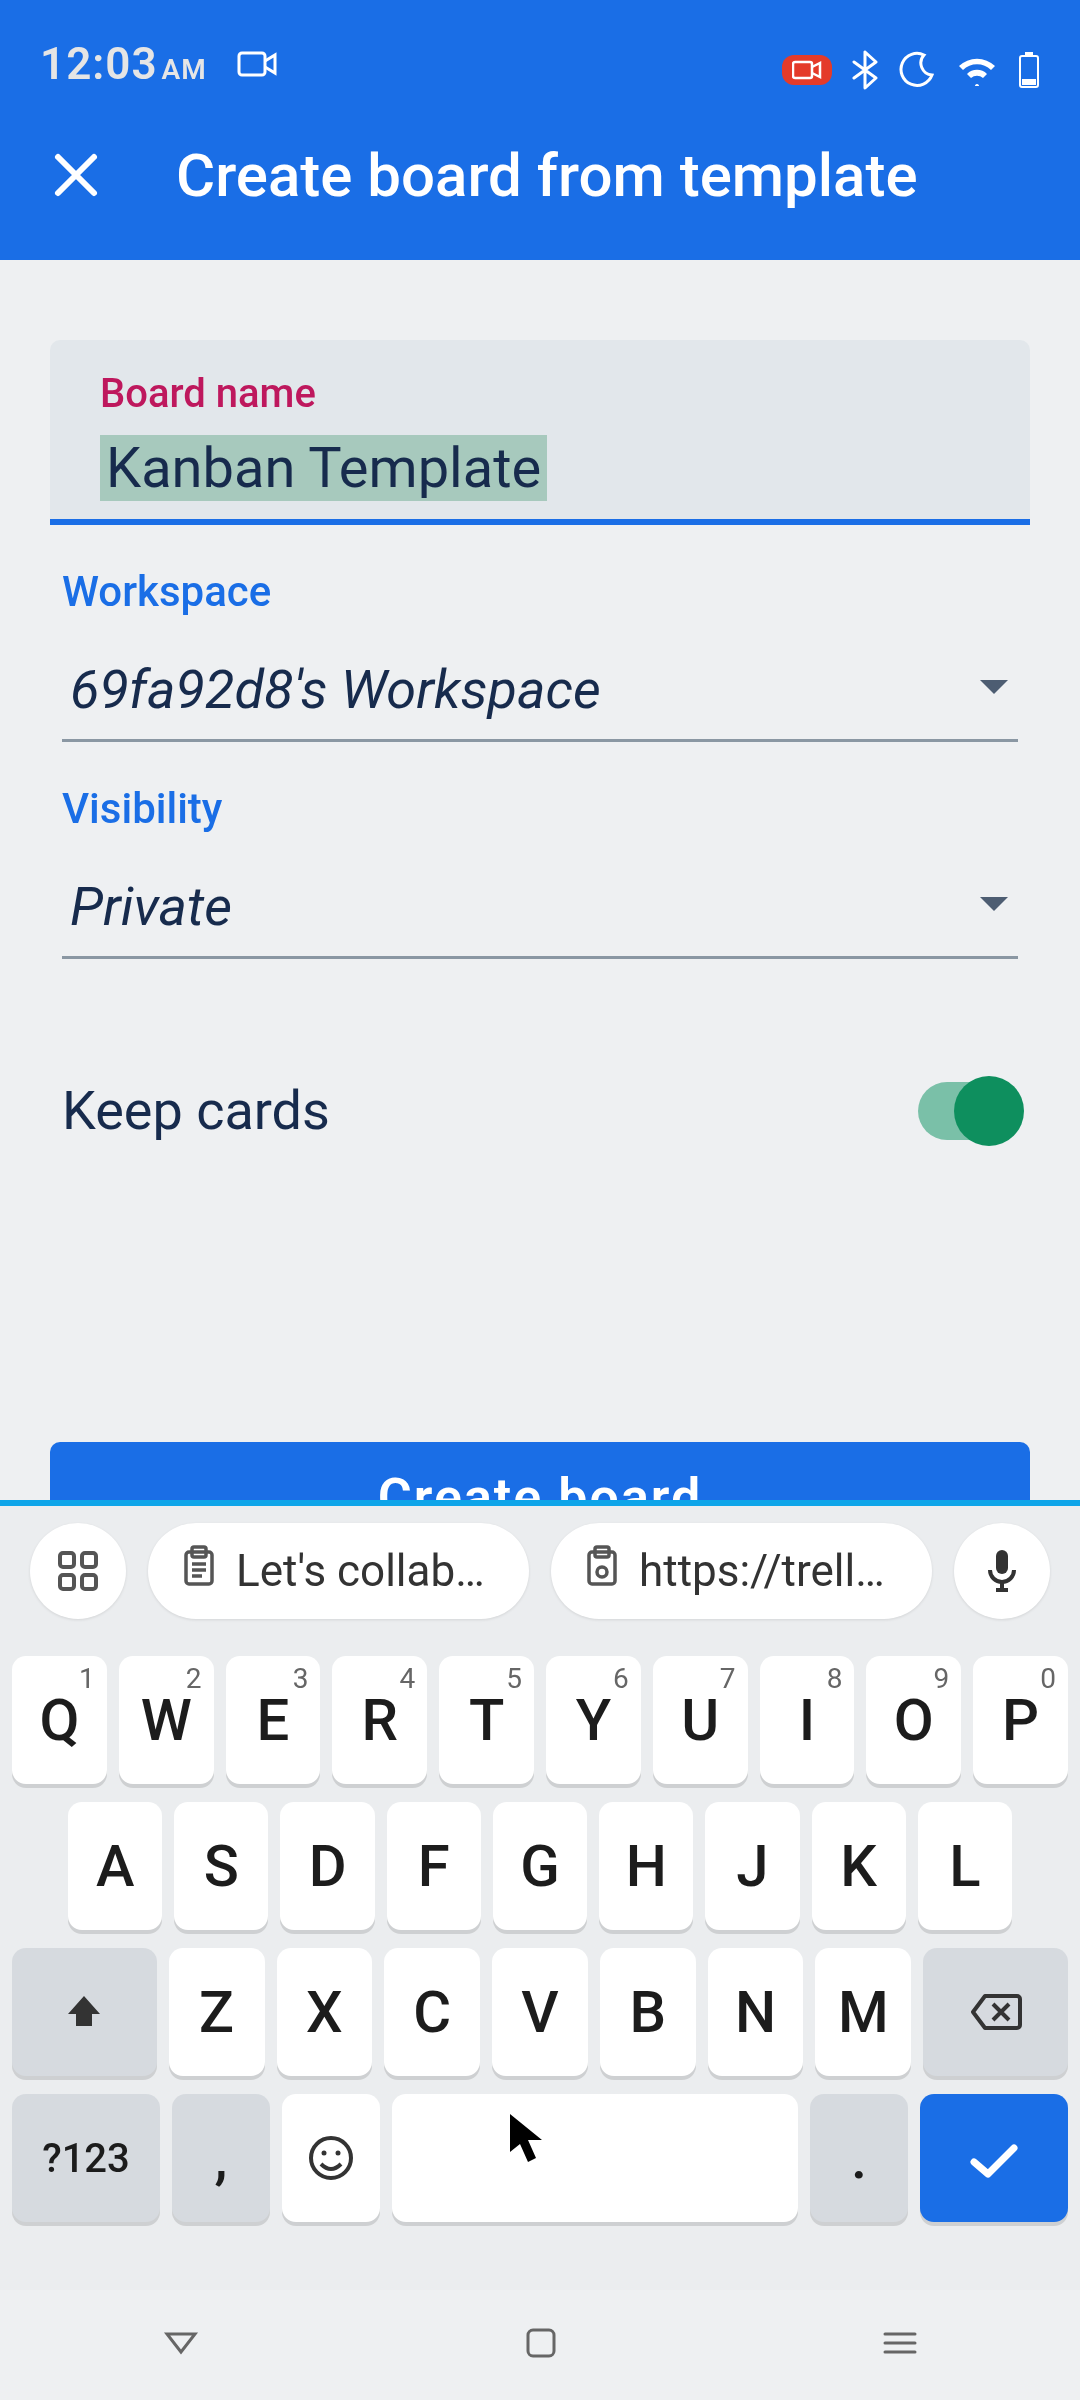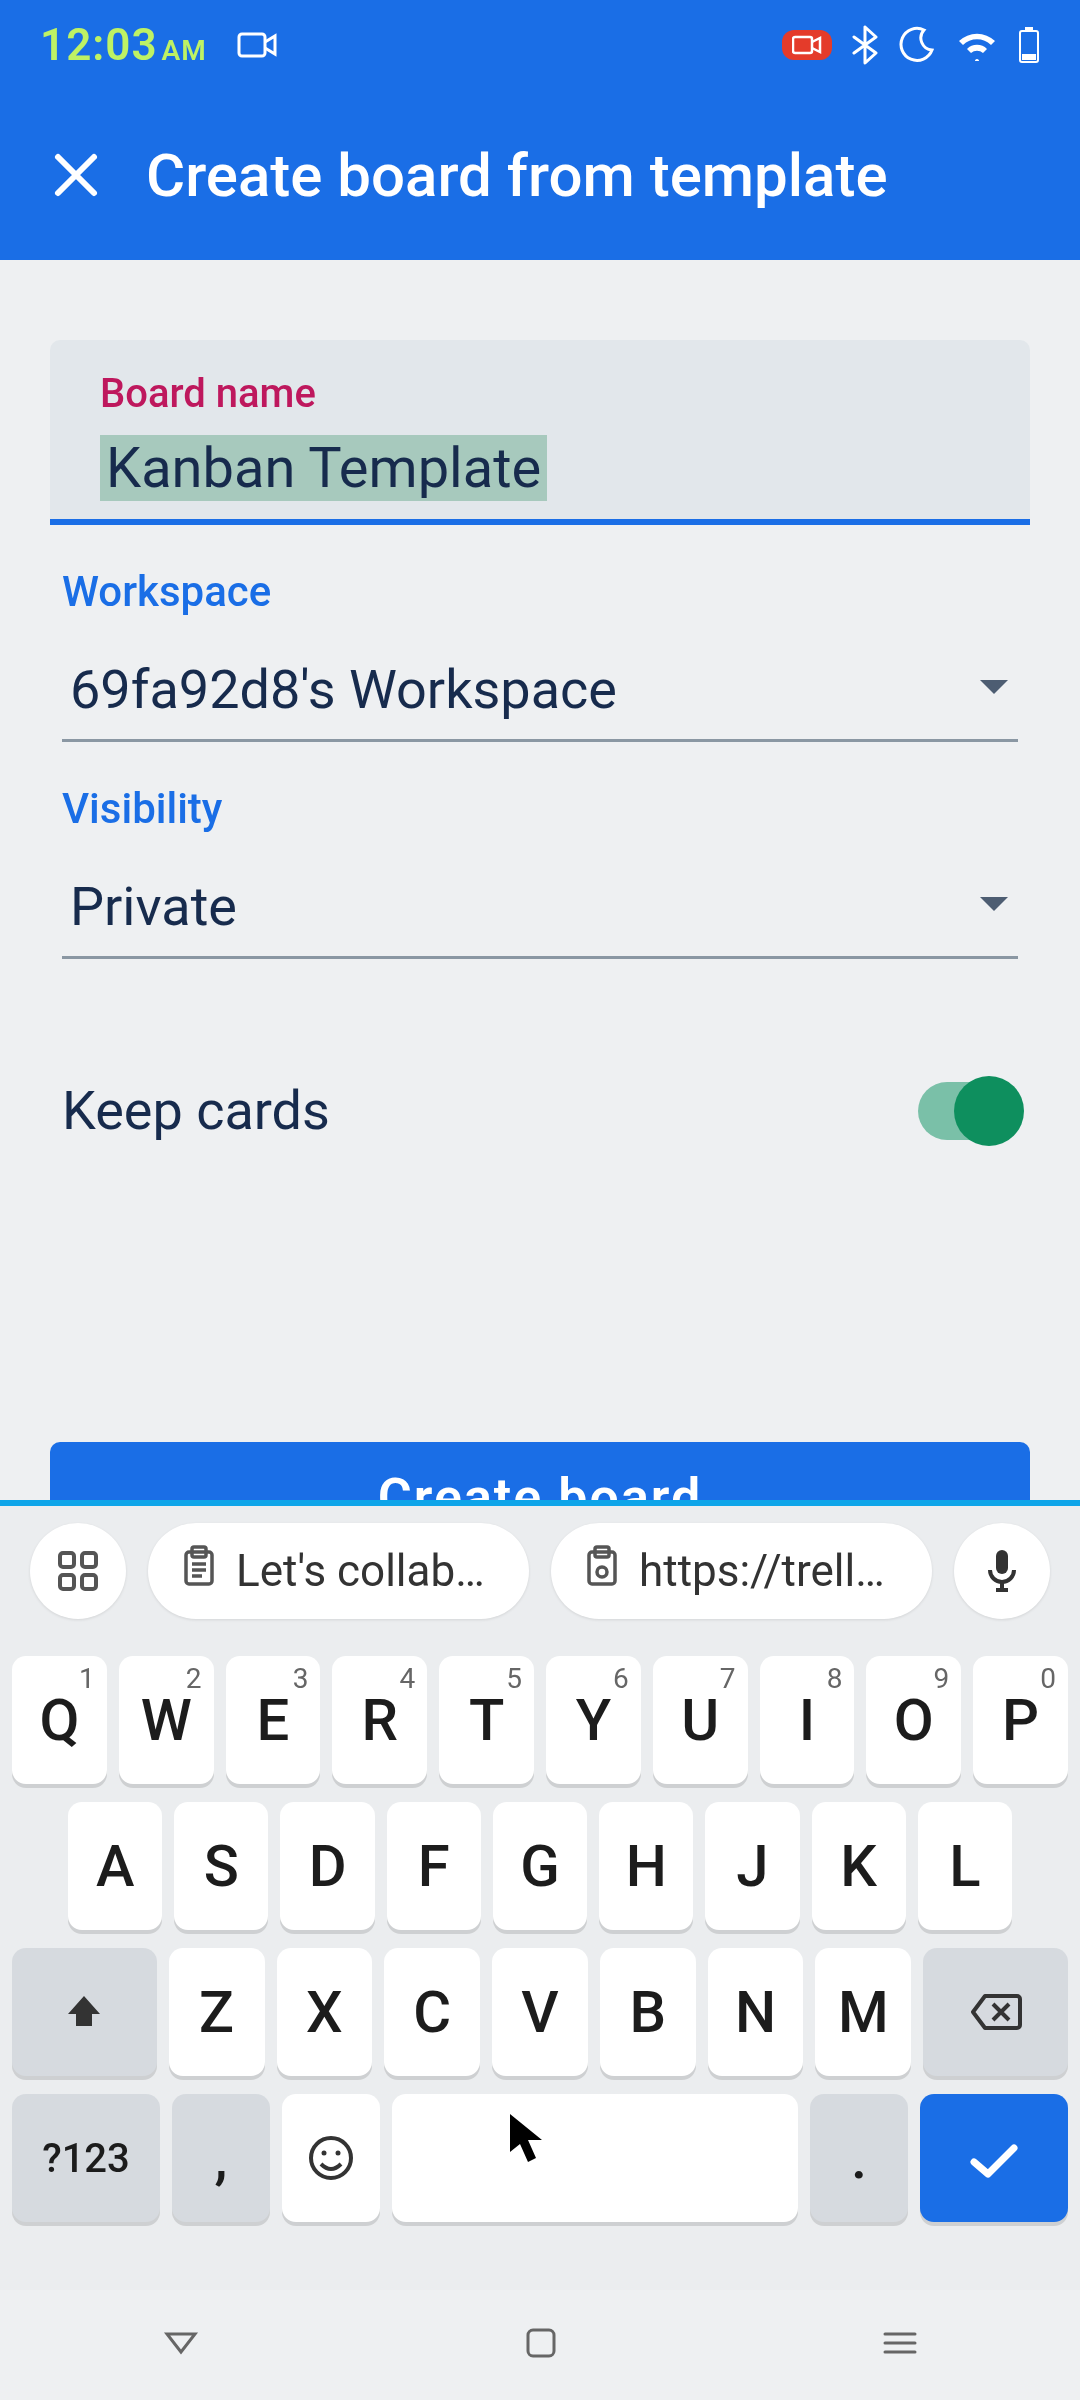--- a/index.html
+++ b/index.html
@@ -1,35 +1,35 @@
 <!DOCTYPE html>
 <html><head>
 <meta charset="utf-8">
 <style>
   * { margin: 0; padding: 0; box-sizing: border-box; font-family: -apple-system, Roboto, "Helvetica Neue", Arial, sans-serif; }
   html, body { width: 1080px; height: 2400px; background: #eef0f2; overflow: hidden; }
-  .status-bar { height: 90px; background: #1a6ee6; display: flex; align-items: center; justify-content: space-between; padding: 0 40px; color: #bef264; }
+  .status-bar { height: 90px; background: #1a6ee6; display: flex; align-items: flex-end; justify-content: space-between; padding: 0 40px; color: #e5e5e5; }
   .status-left { display: flex; align-items: baseline; gap: 30px; }
   .status-time { font-size: 44px; font-weight: 600; letter-spacing: 1px; }
   .status-time .ampm { font-size: 28px; font-weight: 600; margin-left: 4px; }
   .status-right { display: flex; align-items: center; gap: 20px; }
   .status-icon { display: inline-flex; align-items: center; justify-content: center; }
   .status-icon svg { display:block; }
   .rec-badge { background: #e43b2a; border-radius: 12px; padding: 4px 10px; display: flex; align-items: center; }
-  .app-bar { height: 170px; background: #1a6ee6; display: flex; align-items: center; padding: 0 46px; gap: 40px; }
+  .app-bar { height: 170px; background: #1a6ee6; display: flex; align-items: center; padding: 0 46px; gap: 70px; }
   .close-x { width: 60px; height: 60px; color:#fff; display:flex; align-items:center; justify-content:center; }
   .app-title { color: #fff; font-size: 60px; font-weight: 500; }
   .content { padding: 80px 50px 0 50px; }
   .field-card { background: #e2e7eb; border-radius: 10px 10px 0 0; padding: 30px 50px 18px 50px; border-bottom: 6px solid #1a6ee6; }
   .field-label { color: #be185d; font-size: 40px; font-weight: 500; margin-bottom: 18px; }
   .field-value-sel { display:inline-block; background: #a7c9bd; padding: 0 6px; color:#172b4d; font-size: 56px; font-weight: 400; }
   .select-block { padding: 42px 12px 0 12px; }
   .sel-label { color:#1a6ee6; font-size: 42px; font-weight: 500; margin-bottom: 42px; }
   .sel-row { display:flex; align-items:center; justify-content:space-between; border-bottom: 3px solid #8a97a3; padding: 0 8px 18px 8px; }
-  .sel-value { color:#172b4d; font-size: 54px; }
+  .sel-value { color:#172b4d; font-size: 54px; font-style: italic; }
   .sel-caret { color:#4d5d72; }
   .toggle-row { display:flex; align-items:center; justify-content:space-between; padding: 120px 12px 0 12px; }
   .toggle-label { color:#172b4d; font-size: 54px; }
   .switch { width: 100px; height: 58px; border-radius: 40px; background: #7ac0a8; position: relative; }
   .switch-thumb { position:absolute; right:-6px; top:-6px; width:70px; height:70px; border-radius:50%; background:#0e8f5e; }
   .create-btn { margin: 300px auto 0 auto; width: 980px; height: 110px; background:#1a6ee6; border-radius: 10px; display:flex; align-items:center; justify-content:center; color:#fff; font-size:52px; font-weight:600; letter-spacing:2px; }
 
   .kbd-area { position:absolute; bottom:0; left:0; right:0; height: 900px; background:#ebedef; border-top: 6px solid #0ea5e9; }
   .sugg-bar { height: 130px; display:flex; align-items:center; gap: 22px; padding: 0 30px; }
   .sugg-chip { background:#fff; border-radius: 50px; height: 96px; display:flex; align-items:center; gap:18px; padding: 0 32px; color:#333; font-size:44px; box-shadow: 0 1px 3px rgba(0,0,0,.1); }

